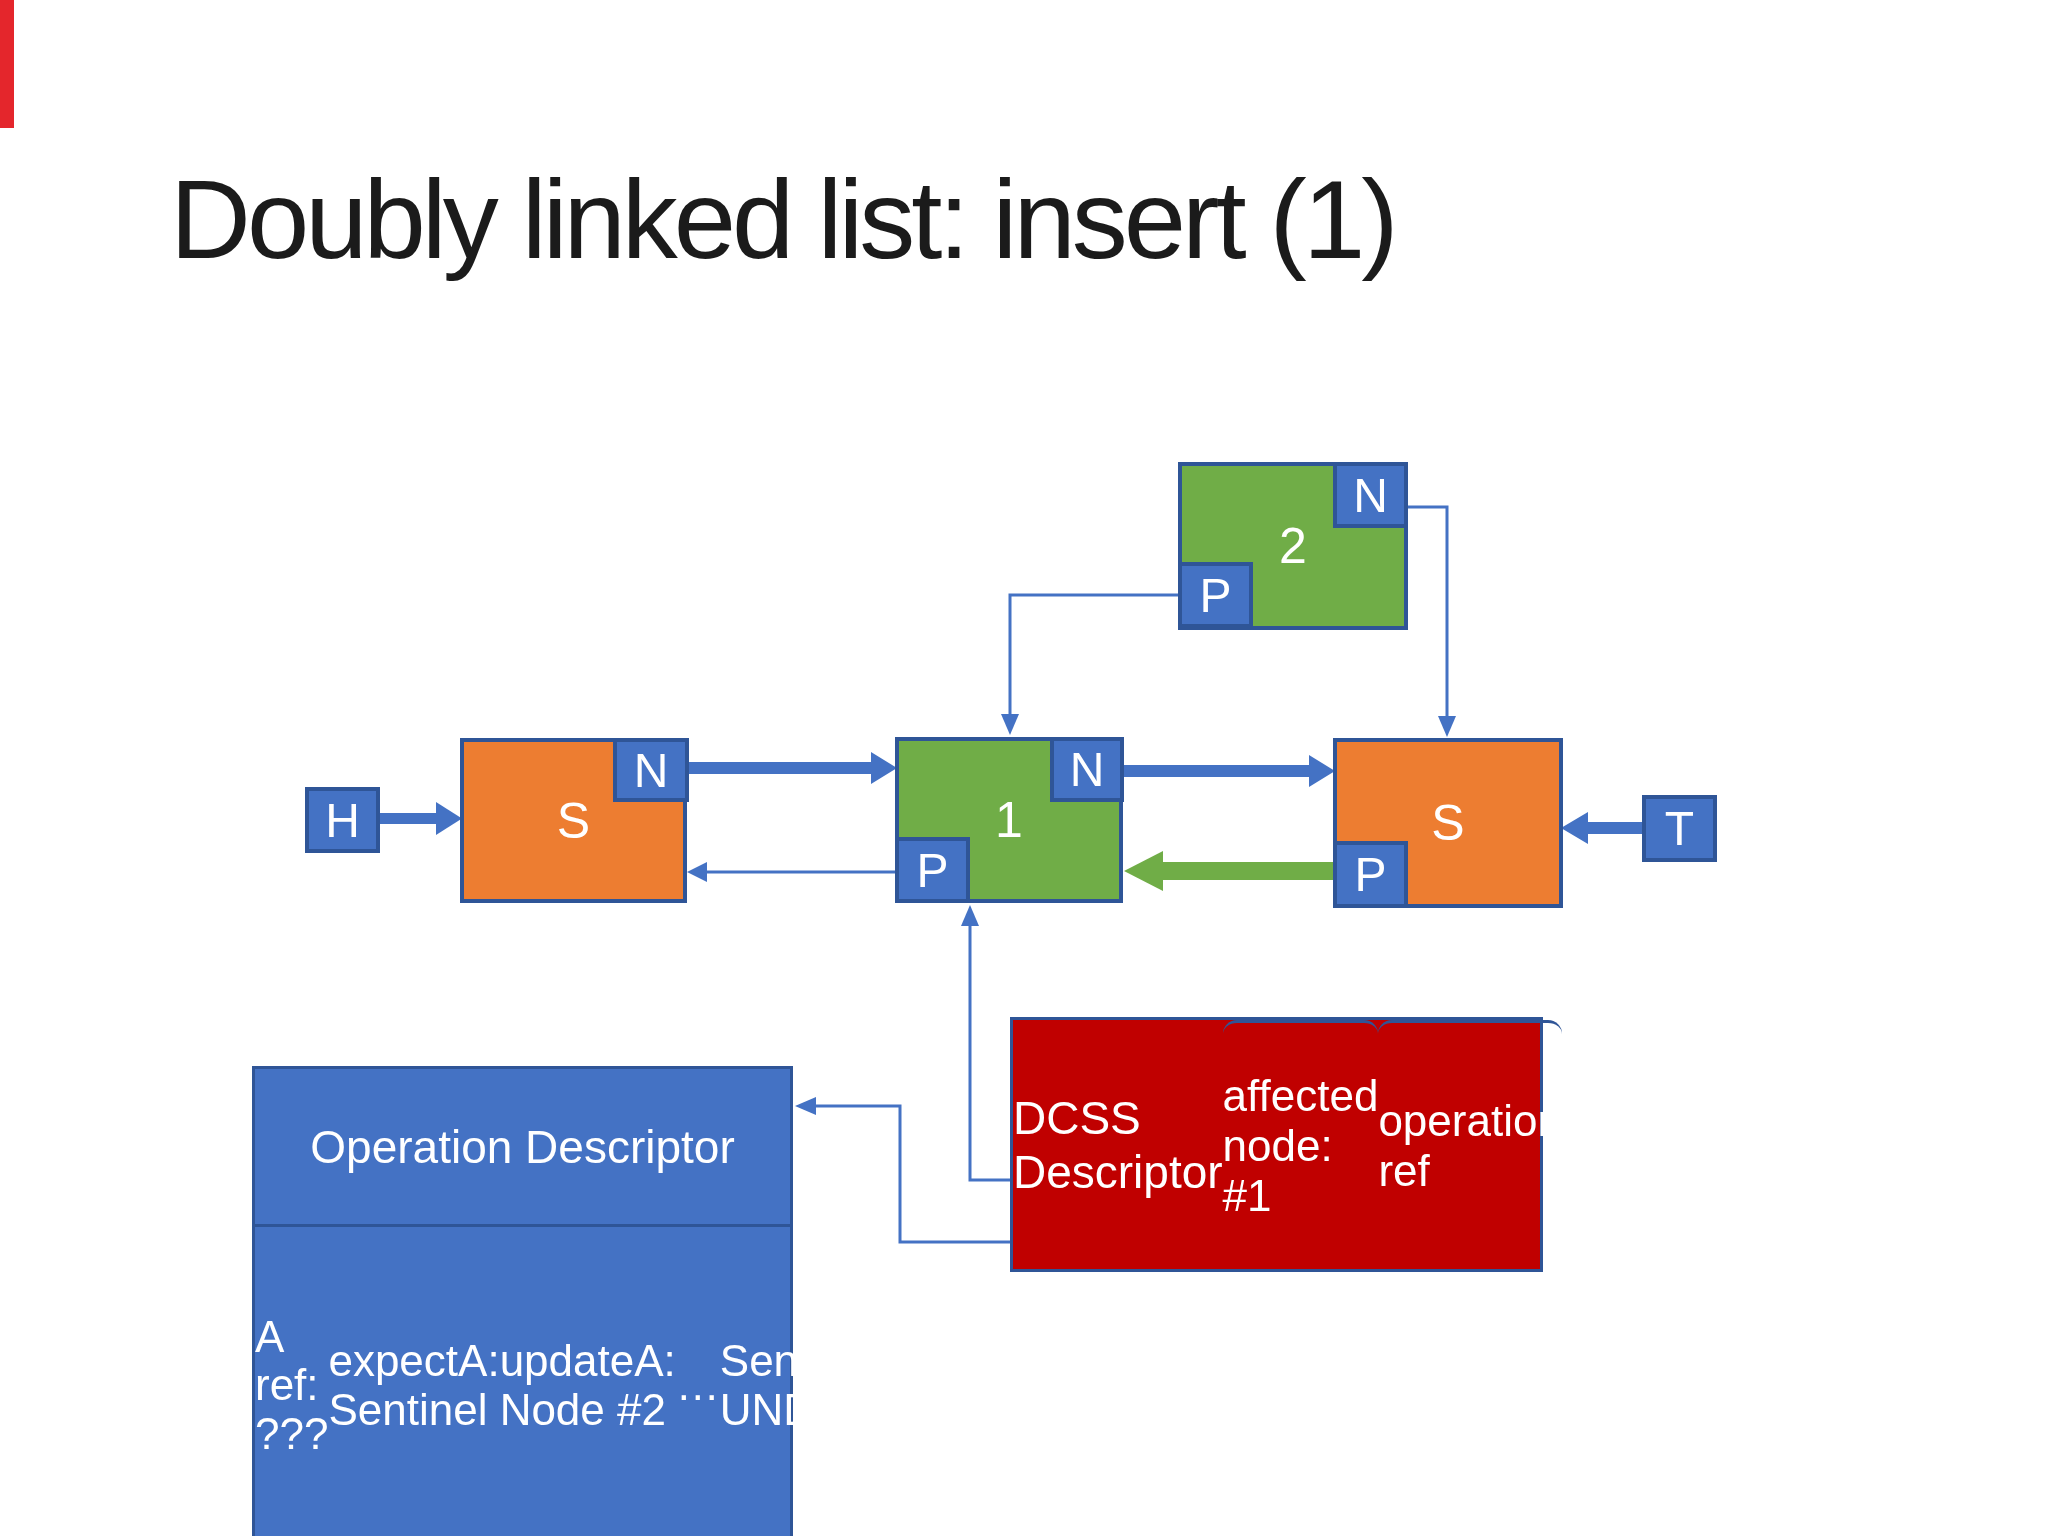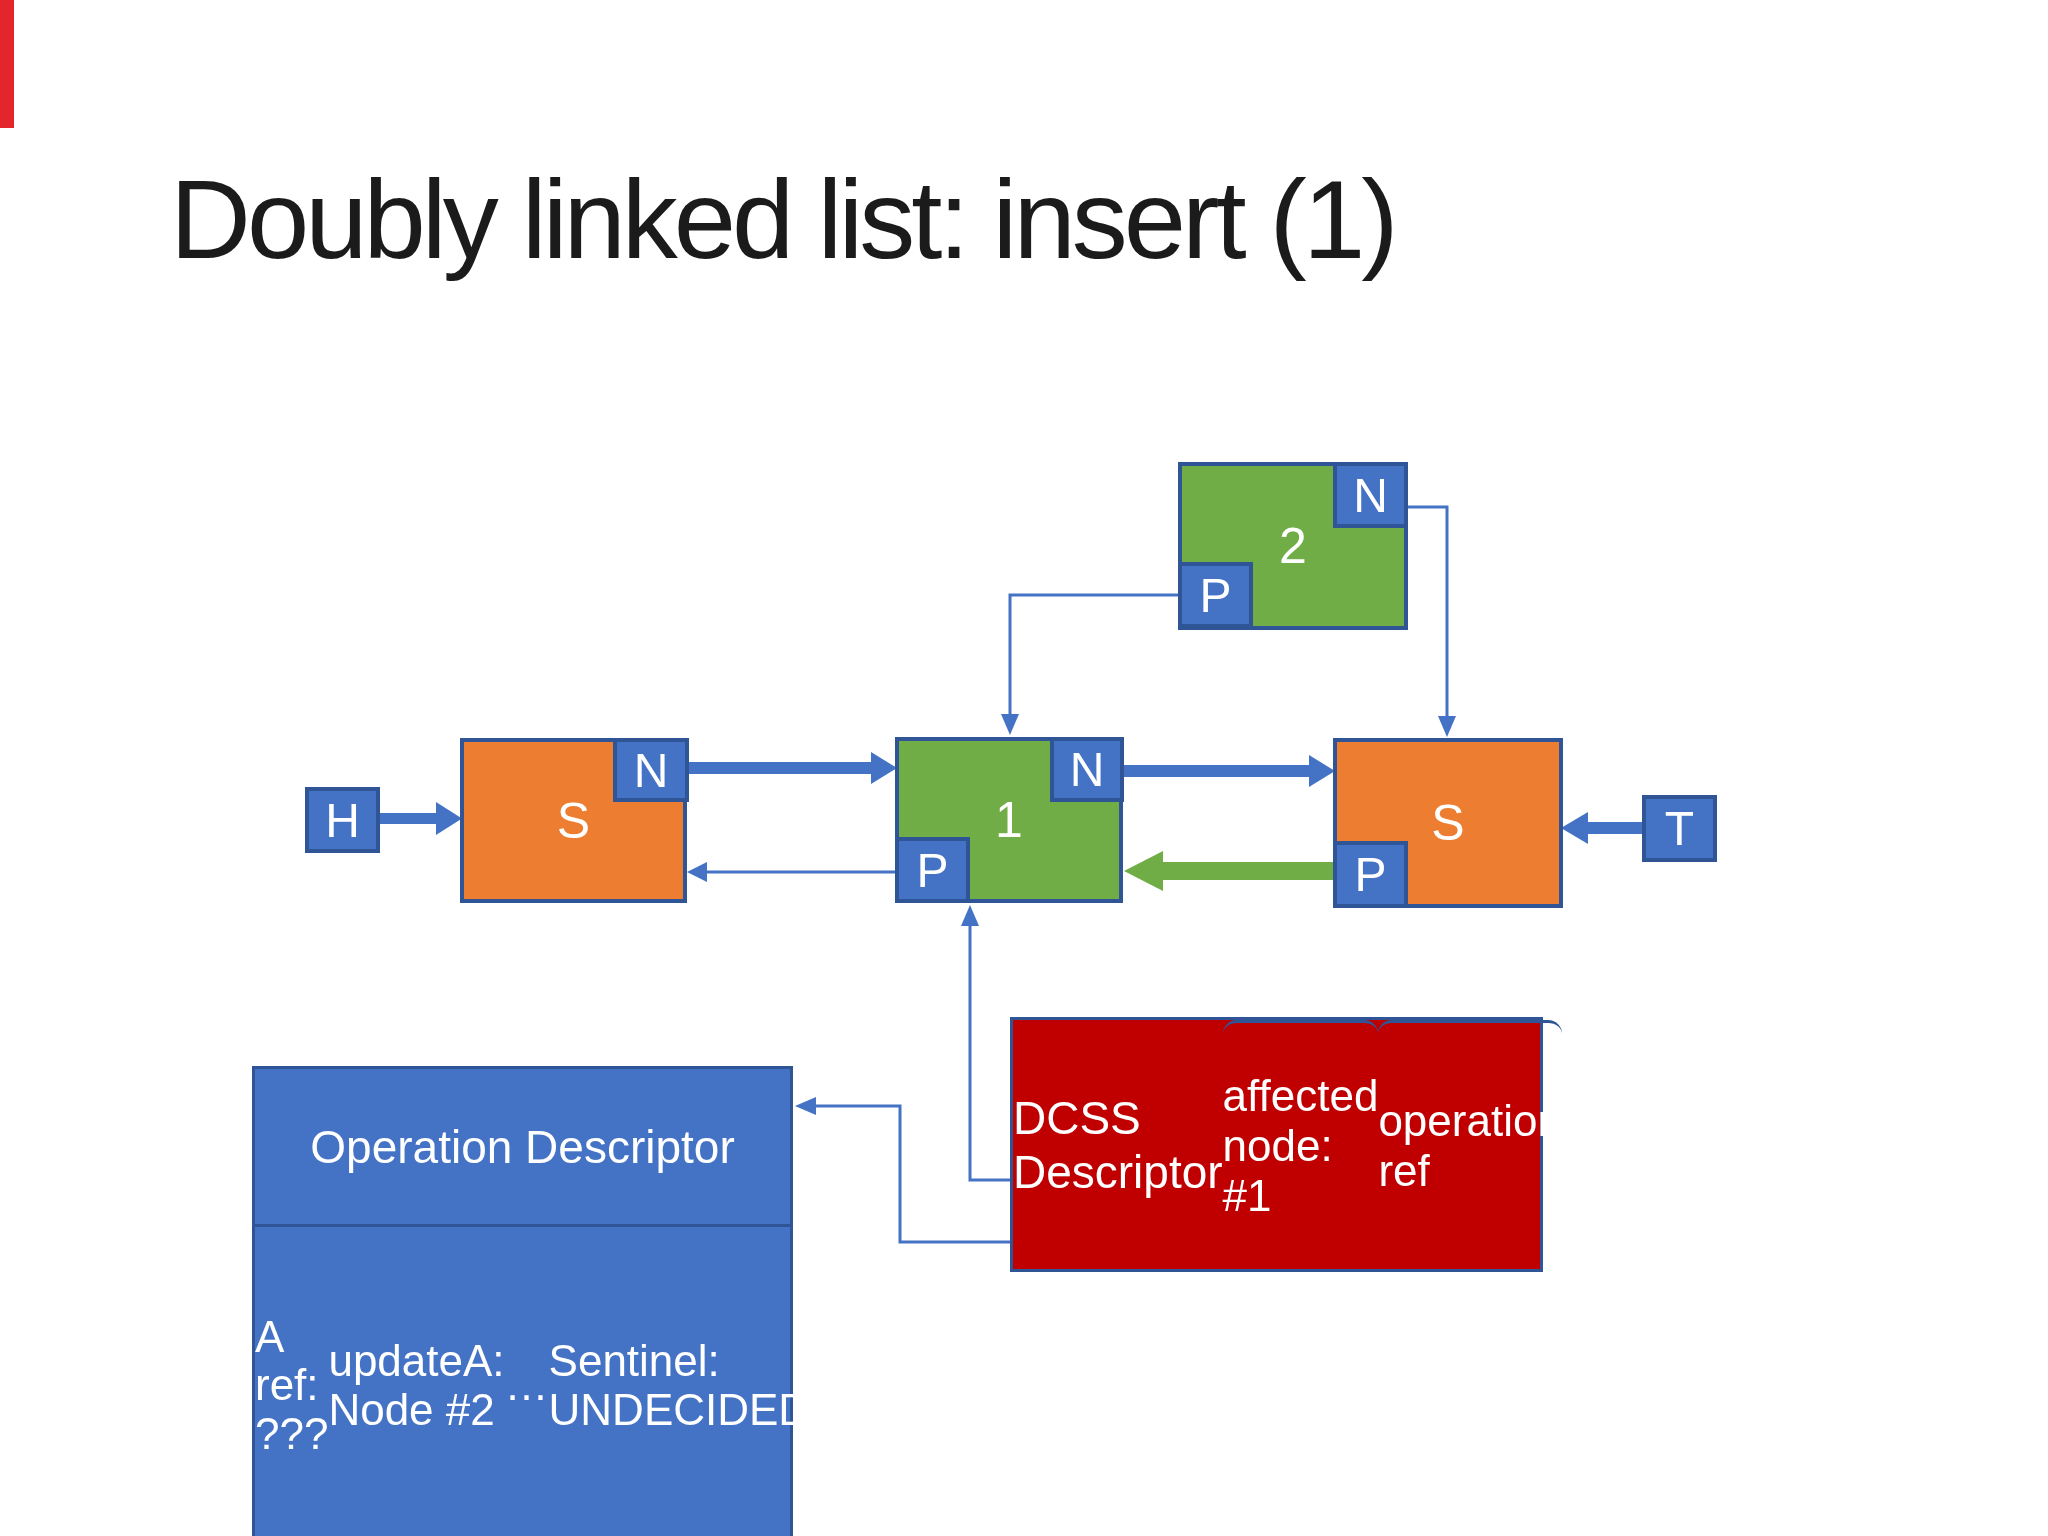--- a/index.html
+++ b/index.html
@@ -150,20 +150,21 @@
   </div>
 
   <div class="box tag t-box">
     <span>T</span>
   </div>
 
   <div class="opdesc">
     <div class="opdesc-title">Operation Descriptor</div>
     <div class="opdesc-body">
       <div class="opdesc-row">A ref: ???</div>
+      <div class="opdesc-row">expectA: Sentinel</div>
       <div class="opdesc-row">updateA: Node #2</div>
       <div class="opdesc-row">…</div>
       <div class="opdesc-row">Sentinel: UNDECIDED</div>
     </div>
   </div>
 
   <div class="dcss">
     <div class="dcss-title">DCSS Descriptor</div>
     <div class="dcss-row">affected node: #1</div>
     <div class="dcss-row">operation ref</div>

